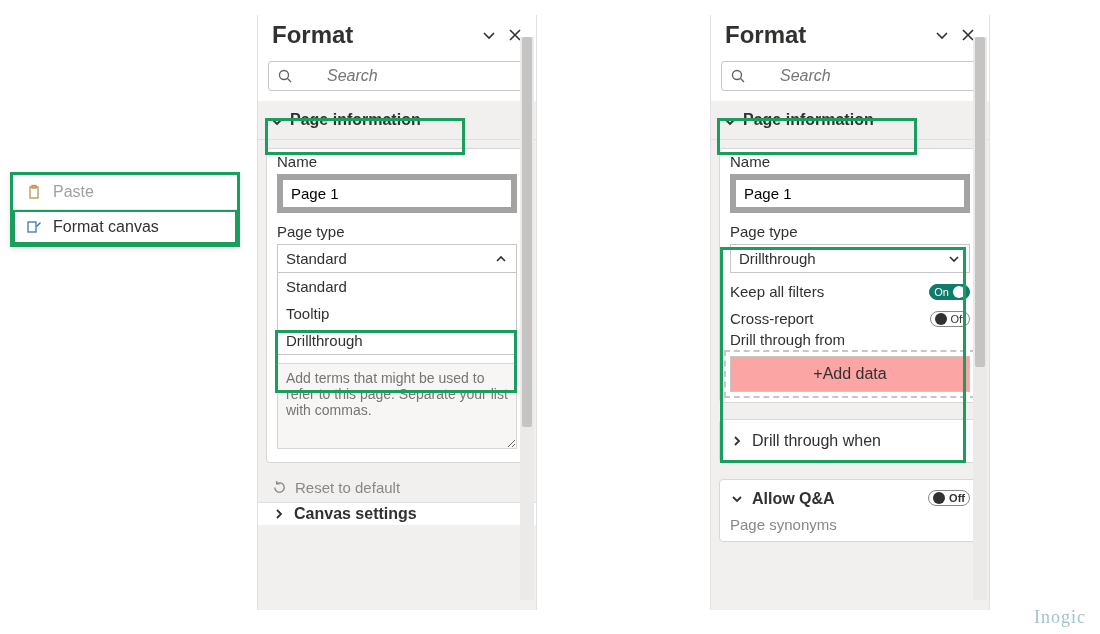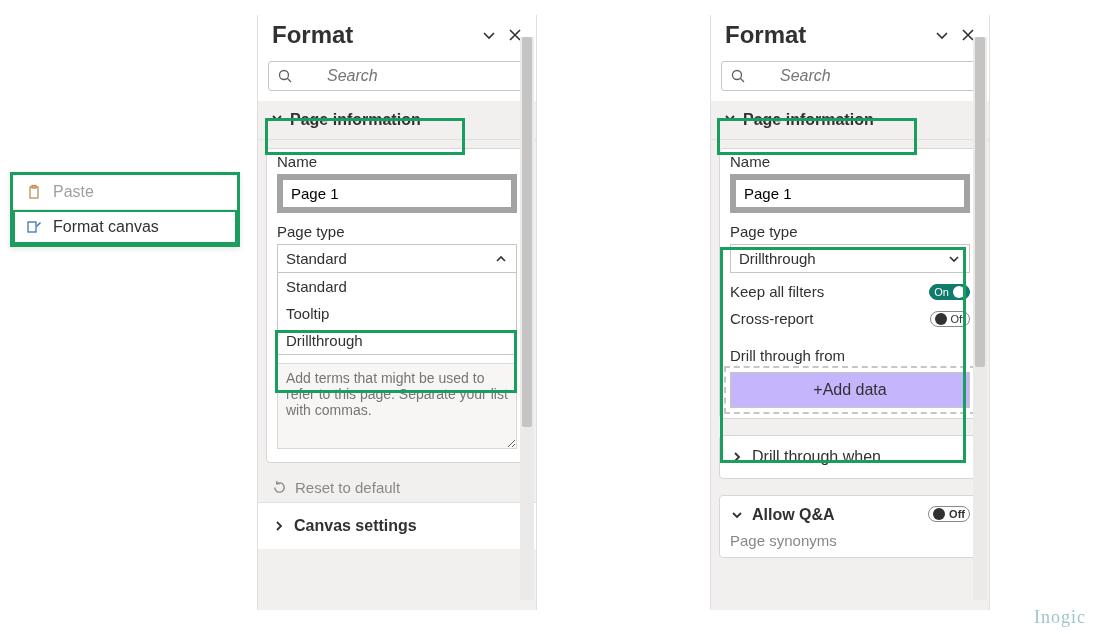--- a/index.html
+++ b/index.html
@@ -73,21 +73,21 @@
     background:#ffffff;
     padding: 4px 8px;
     gap: 8px;
   }
   .search-box input {
     flex:1; border:none; outline:none; font-size:16px;
     background:transparent; font-style: italic; color:#666;margin-left:24px;
   }
 
   .section-title {
-    display:flex; align-items:flex-start; gap:6px;
+    display:flex; align-items:flex-end; gap:6px;
     padding: 10px 12px;
     font-weight:600;
     font-size:16px;
     border-bottom:1px solid #e0e0e0;
     background:#f1f0ef;
   }
   .section-title .chev { width:14px; display:flex; }
 
   .card {
     margin: 8px 8px;
@@ -146,21 +146,21 @@
   }
 
   .reset-row {
     display:flex; align-items:center; gap:8px;
     color:#8a8886; font-size:15px;
     padding:8px 14px 6px 14px;
   }
 
   .section-collapsed {
     display:flex; align-items:center; gap:8px;
-    padding:14px 14px;
+    padding:2px 14px;
     font-size:16px;
     font-weight:600;
     background:#ffffff;
     border-top:1px solid #e0e0e0;
   }
 
   .toggle-row {
     display:flex; align-items:center; justify-content:space-between;
     margin-top:10px;
     font-size:15px;
@@ -185,21 +185,21 @@
 
   .add-data-btn {
     margin-top:8px;
     border:1px solid #c8c6c4;
     outline:2px dashed #c8c6c4;
     outline-offset:4px;
     padding:8px 0;
     text-align:center;
     font-size:16px;
     font-weight:500;
-    background:#c4b5fd;
+    background:#fca5a5;
     cursor:pointer;
   }
 
   .scrollbar {
     position:absolute; right:2px; top:22px; bottom:10px; width:14px;
     background:#eceae9;
   }
   .scrollbar .thumb{
     position:absolute; left:2px; right:2px;
     background:#c6c4c2;
@@ -396,21 +396,21 @@
     </div>
 
     <div class="toggle-row">
       <span>Cross-report</span>
       <span class="toggle off">
         <span class="dot"></span>
         <span>Off</span>
       </span>
     </div>
 
-    <div class="field-label" style="margin-top:20px">Drill through from</div>
+    <div class="field-label" style="margin-top:4px">Drill through from</div>
     <div class="add-data-btn">+Add data</div>
   </div>
 
   <div class="card" style="padding:12px 10px">
     <div style="display:flex;align-items:center;gap:8px;font-weight:500;font-size:16px">
       <span>
         <svg width="14" height="14" viewBox="0 0 14 14">
             <path d="M5 3 L9 7 L5 11" fill="none" stroke="#323130" stroke-width="1.8"></path>
           </svg>
       </span>

